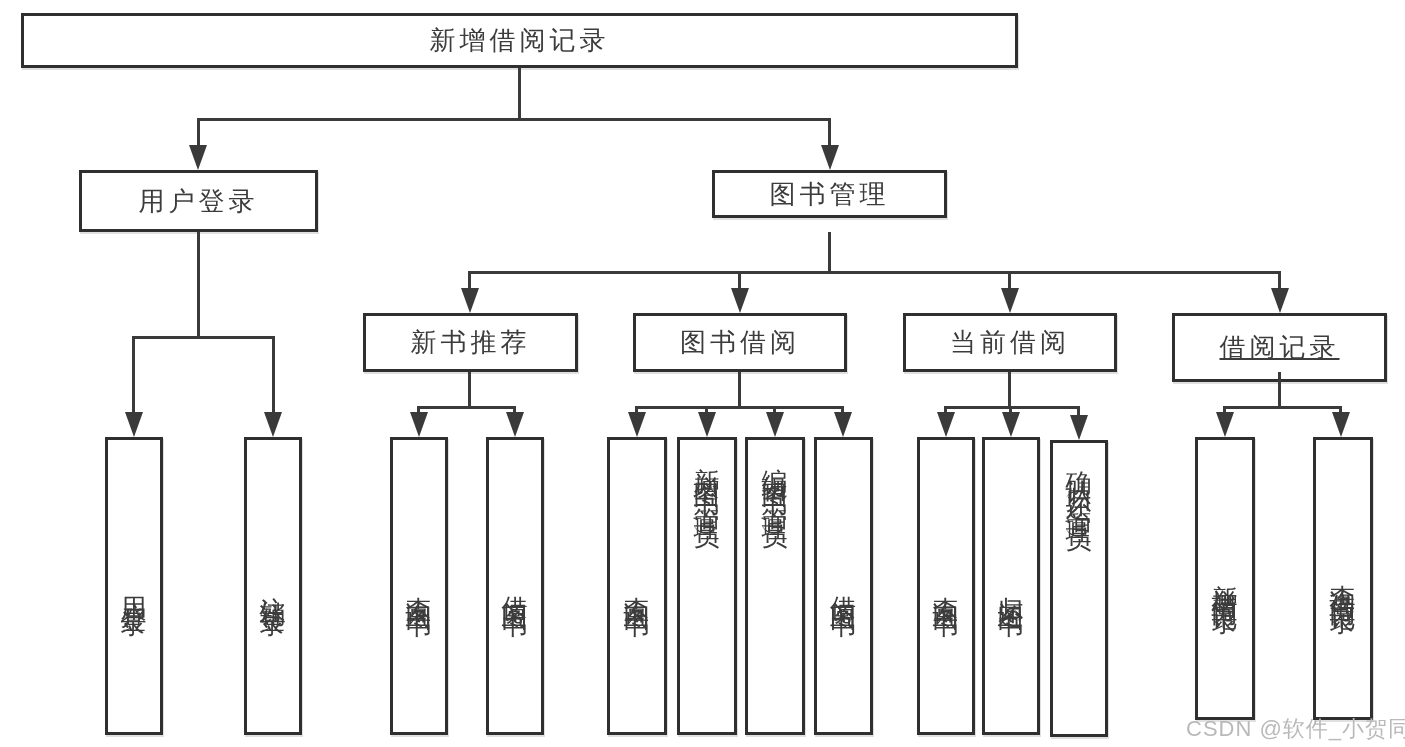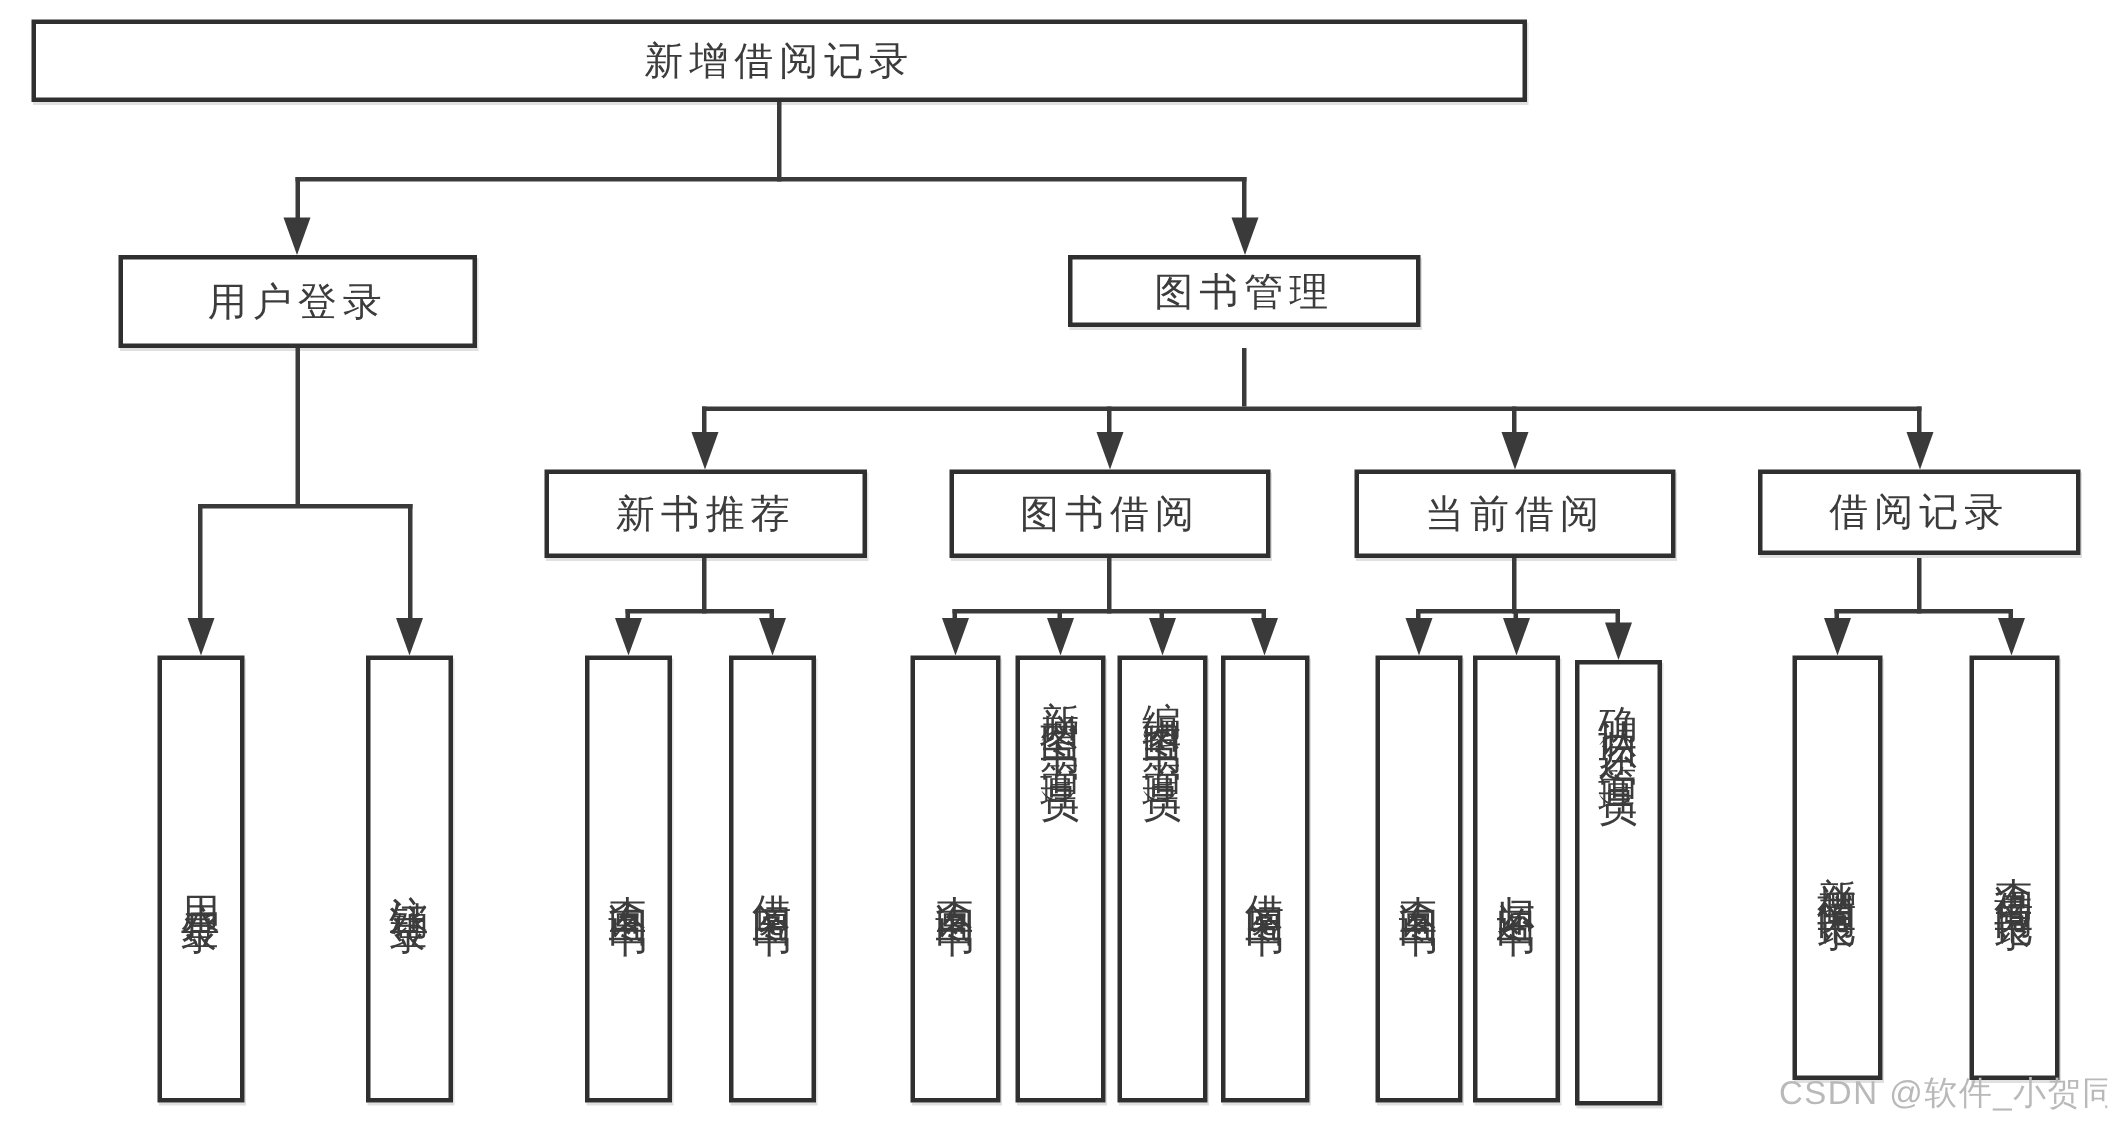--- a/index.html
+++ b/index.html
@@ -94,21 +94,21 @@
 
   <div class="box" style="left:633px; top:313px; width:214px; height:59px;">
     <span>图书借阅</span>
   </div>
   <div class="box" style="left:363px; top:313px; width:215px; height:59px;">
     <span>新书推荐</span>
   </div>
   <div class="box" style="left:903px; top:313px; width:214px; height:59px;">
     <span>当前借阅</span>
   </div>
-  <div class="box" style="left:1172px; top:313px; width:215px; height:57px;">
+  <div class="box" style="left:1172px; top:313px; width:215px; height:69px;text-decoration:underline;">
     <span>借阅记录</span>
   </div>
 
   <div class="vline" style="left:468px; top:372px; height:37px;"></div>
   <div class="hline" style="left:417px; top:406px; width:99px;"></div>
   <div class="vline" style="left:417px; top:406px; height:8px;"></div>
   <div class="arrow" style="left:410px; top:412px;"></div>
   <div class="vline" style="left:513px; top:406px; height:8px;"></div>
   <div class="arrow" style="left:506px; top:412px;"></div>
 

